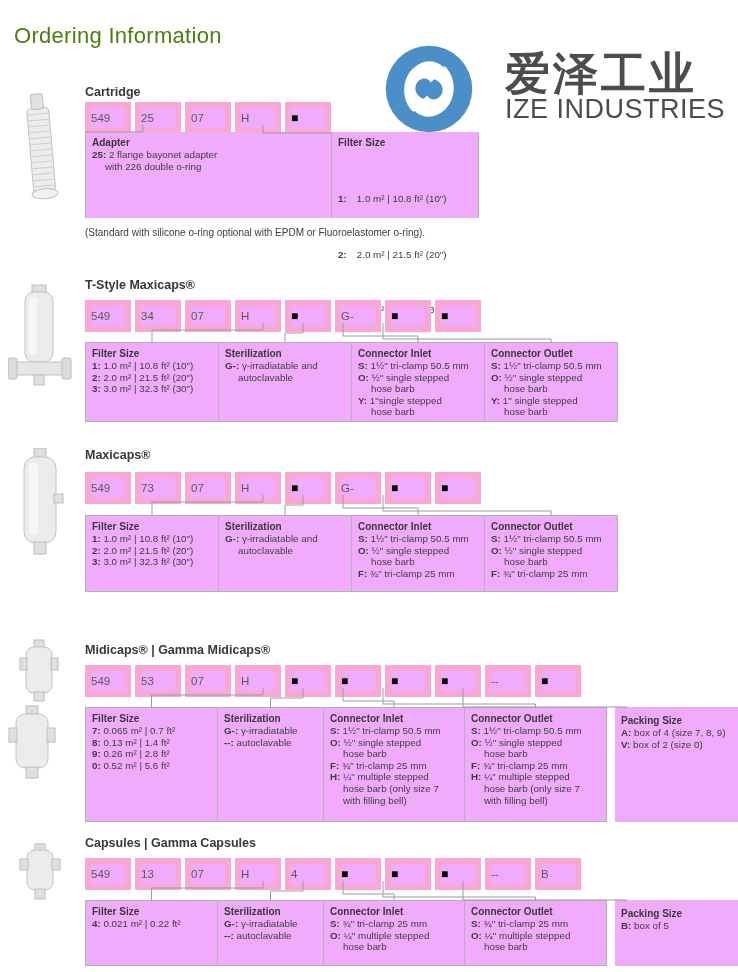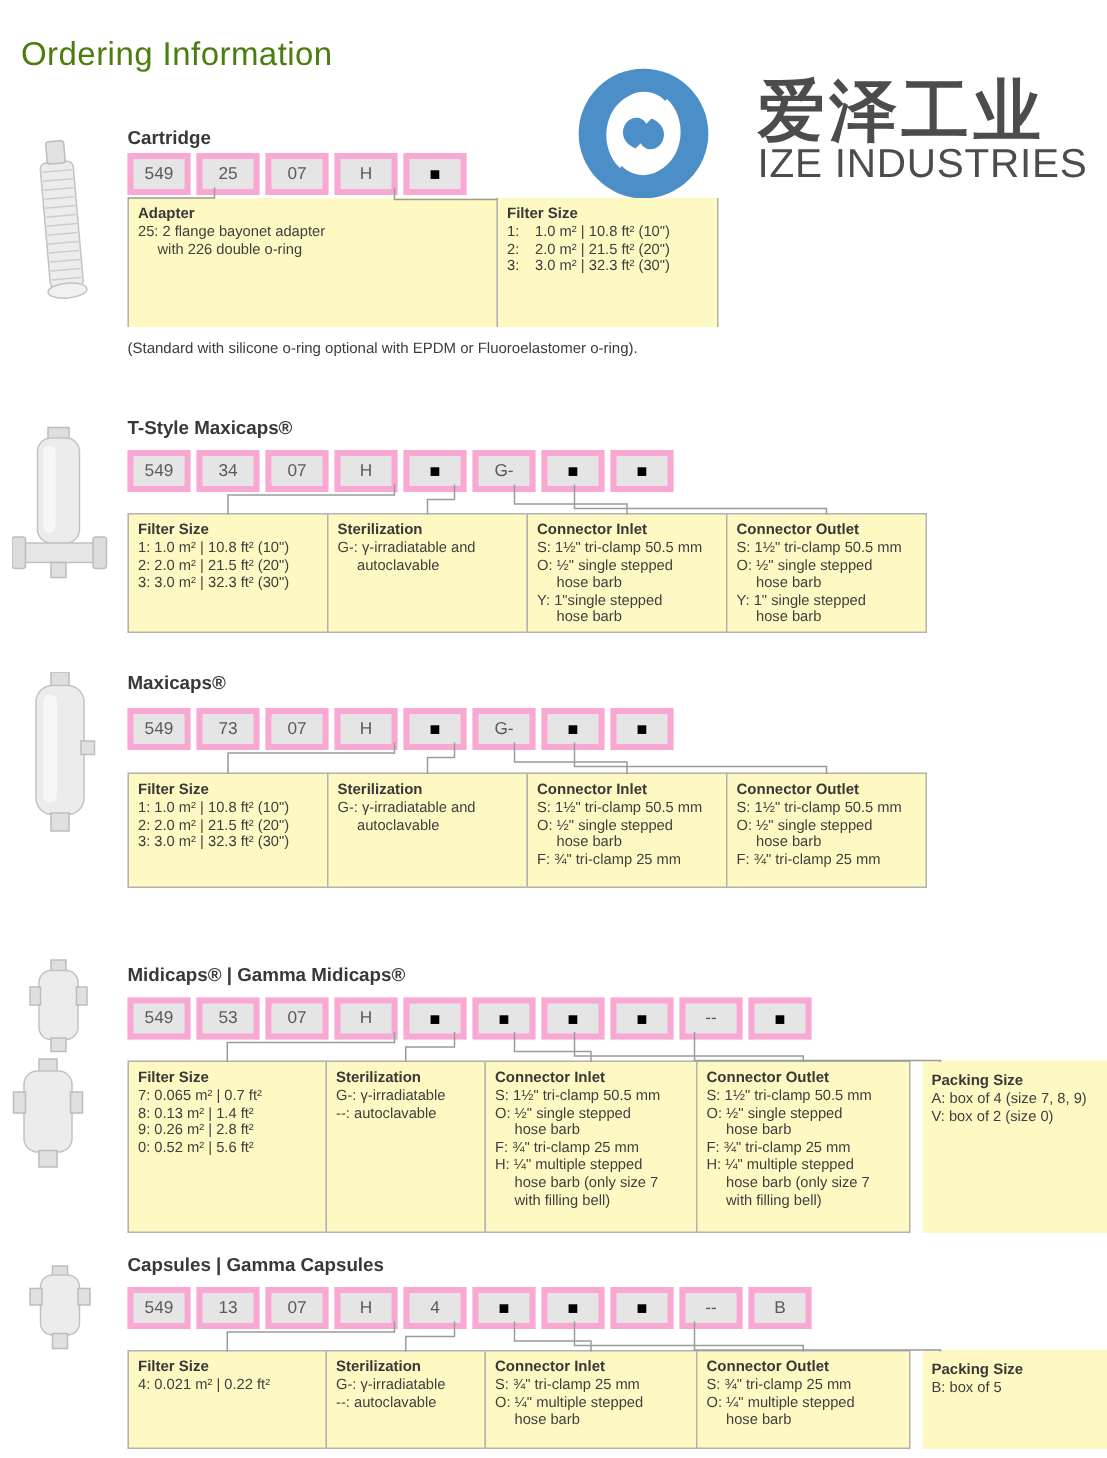--- a/index.html
+++ b/index.html
@@ -20,37 +20,37 @@
   #sec-maxicaps{top:448px;height:168px;}
   #sec-midicaps{top:643px;height:186px;}
   #sec-capsules{top:836px;height:136px;}
   .sec-title{position:absolute;left:0;top:0;margin:0;font-size:12.5px;font-weight:700;color:#383838;}
   .codes{position:absolute;left:0;display:flex;gap:4px;}
   #sec-cartridge .codes{top:17px;}
   #sec-tstyle .codes{top:22px;}
   #sec-maxicaps .codes{top:24px;}
   #sec-midicaps .codes{top:22px;}
   #sec-capsules .codes{top:22px;}
-  .code{width:34px;height:20px;border:4px solid #f9a8d4;text-align:center;line-height:20px;
-        font-size:11.5px;color:#5a5a5a;background:#e5e5e5;}
+  .code{width:34px;height:20px;border:6px solid #f9a8d4;text-align:left;line-height:20px;
+        font-size:11.5px;color:#5a5a5a;background:#f0abfc;}
   .code.sq{color:#000;font-size:12px;}
   .details{position:absolute;left:0;display:flex;align-items:stretch;}
   #sec-cartridge .details{top:47px;height:86px;}
   #sec-tstyle .details{top:64px;height:80px;}
   #sec-maxicaps .details{top:67px;height:77px;}
   #sec-midicaps .details{top:64px;height:115px;}
   #sec-capsules .details{top:64px;height:66px;}
-  .dbox{border:1px solid #b2b2b2;padding:5px 6px;box-sizing:border-box;background:#fef9c3;}
+  .dbox{border:1px solid #b2b2b2;padding:5px 6px;box-sizing:border-box;background:#f0abfc;}
   .dbox + .dbox{margin-left:-1px;}
   .section.open .dbox{border-top:none;border-bottom:none;}
   .dbox.plain{border:none;margin-left:8px;padding-top:8px;}
   .dbox-title{font-size:10px;font-weight:700;margin-bottom:1px;color:#383838;}
   .line{font-size:9.8px;line-height:11.6px;color:#3e3e3e;white-space:nowrap;}
   .line.indent{padding-left:13px;}
-  .key{font-weight:400;}
+  .key{font-weight:700;margin-top:44px;}
   .key.wide{display:inline-block;min-width:16px;}
   .note{position:absolute;left:0;font-size:10px;color:#3c3c3c;white-space:nowrap;}
   #sec-cartridge .note{top:142px;text-align:right;}
   #sec-maxicaps .note{top:149px;}
   .connectors{position:absolute;left:0;top:0;pointer-events:none;}
   
   #sec-cartridge .dbox:nth-child(1){width:247px;}
   #sec-cartridge .dbox:nth-child(2){width:148px;}
   #sec-tstyle .dbox,#sec-maxicaps .dbox{width:134px;}
   #sec-midicaps .dbox:nth-child(1),#sec-capsules .dbox:nth-child(1){width:133px;}

